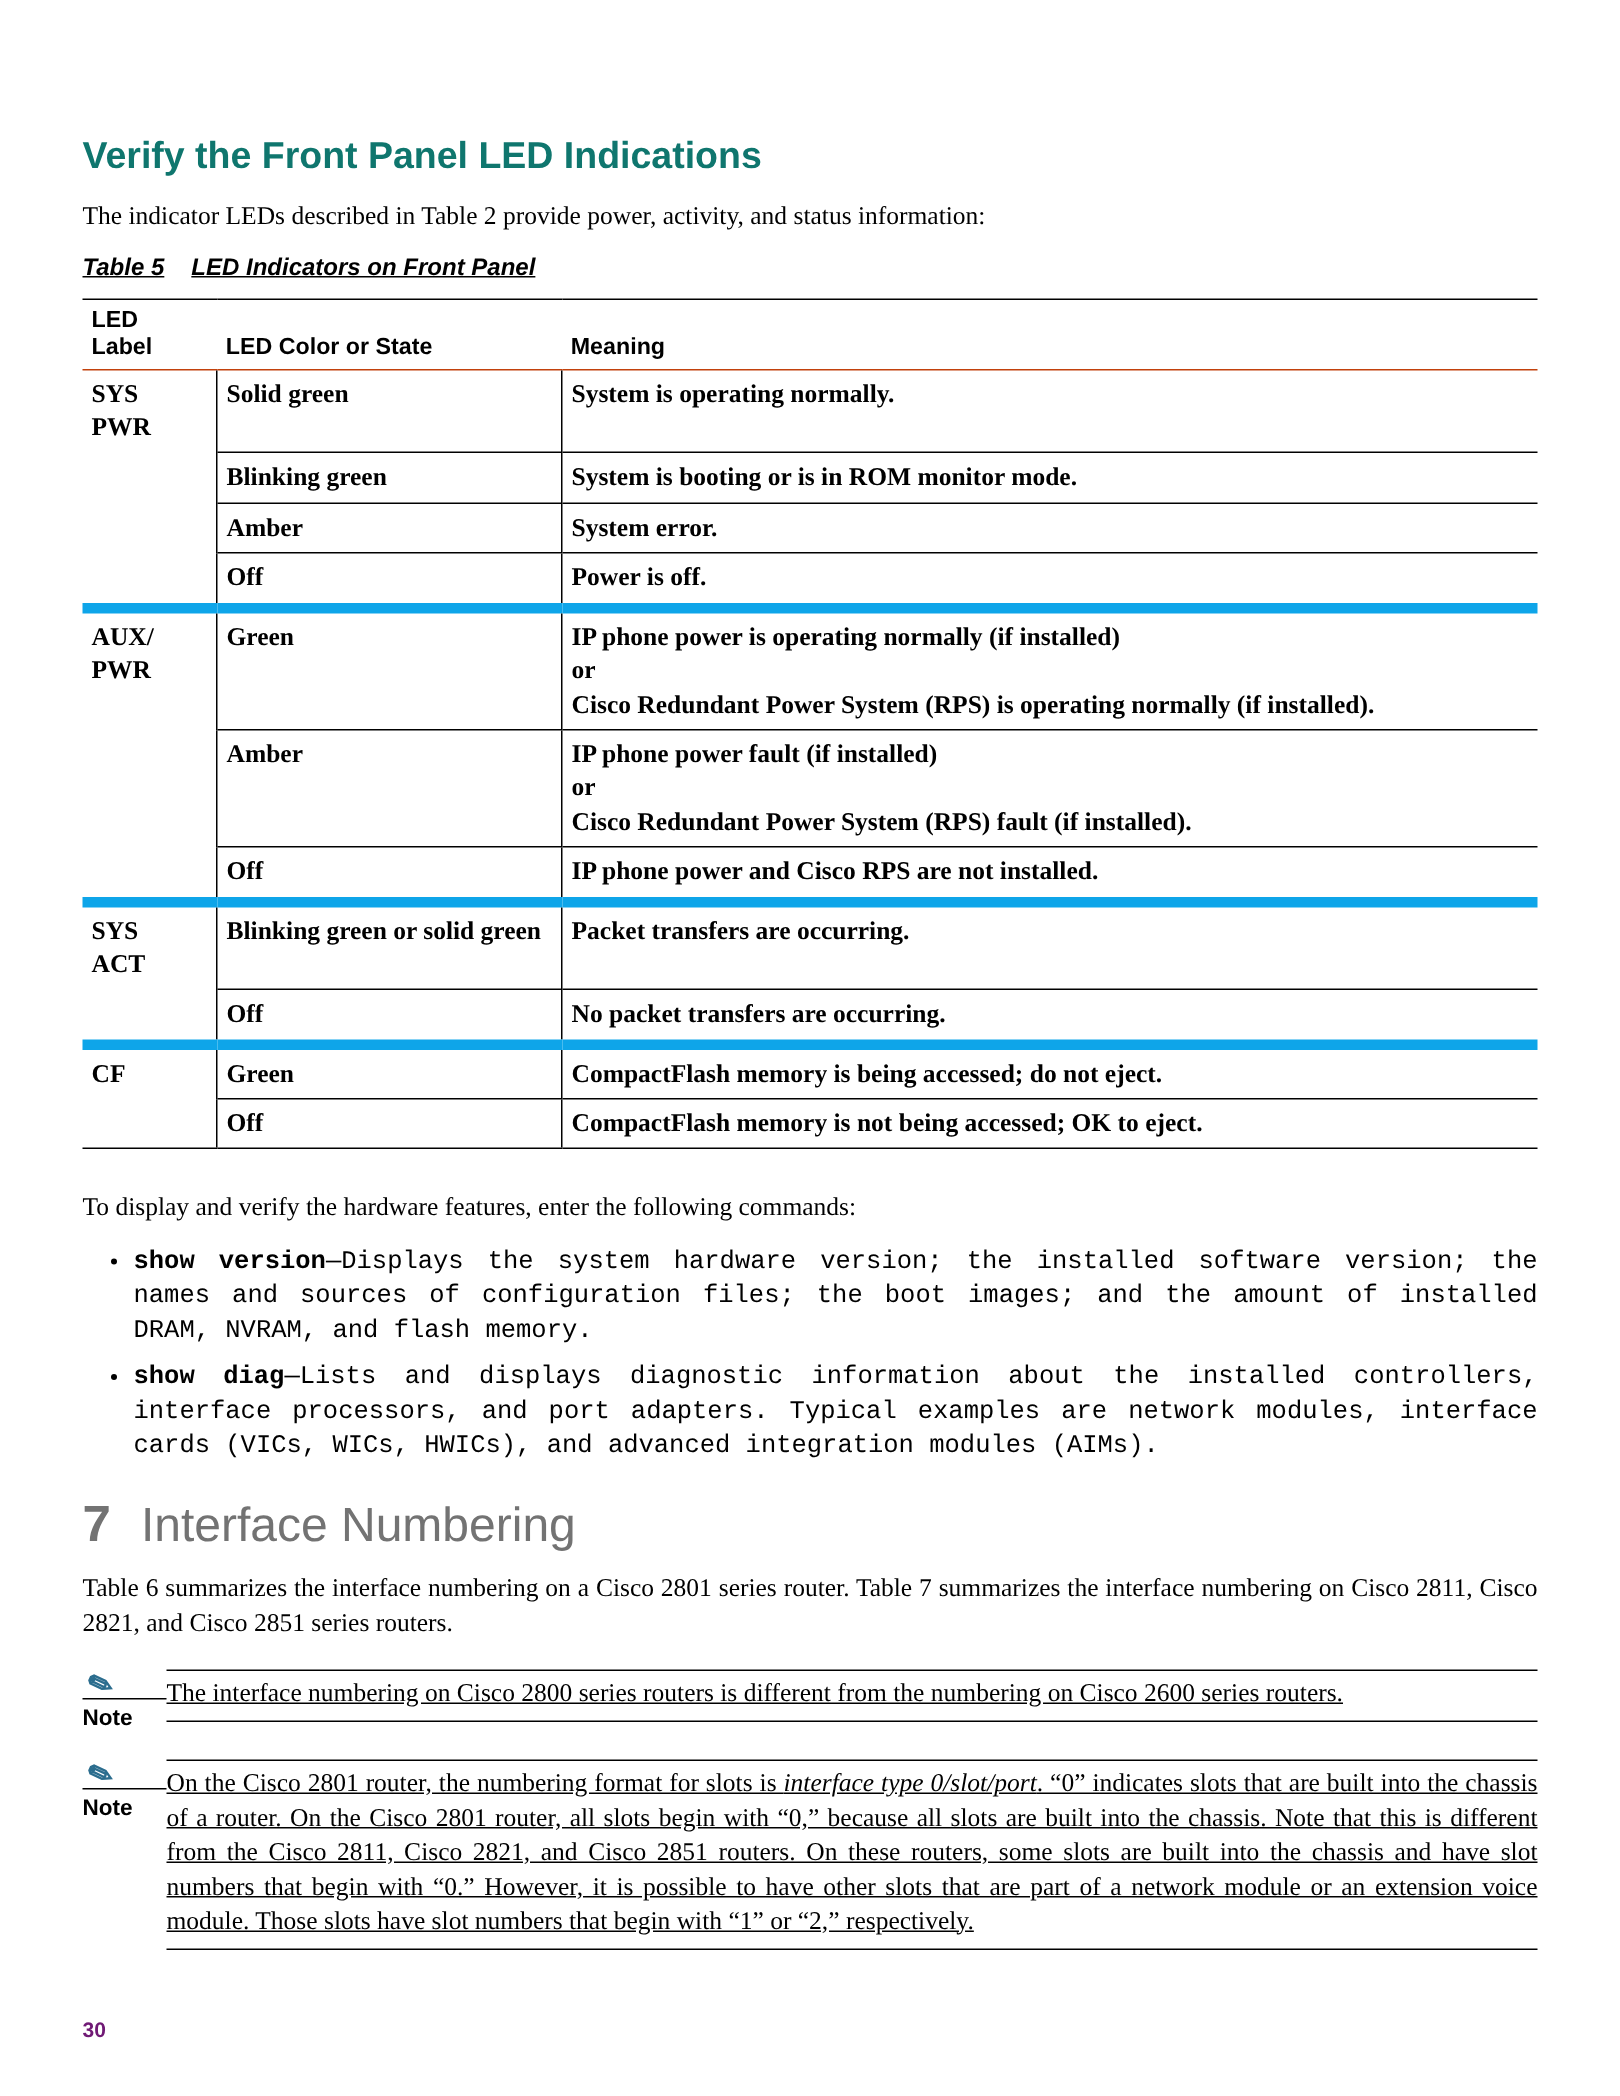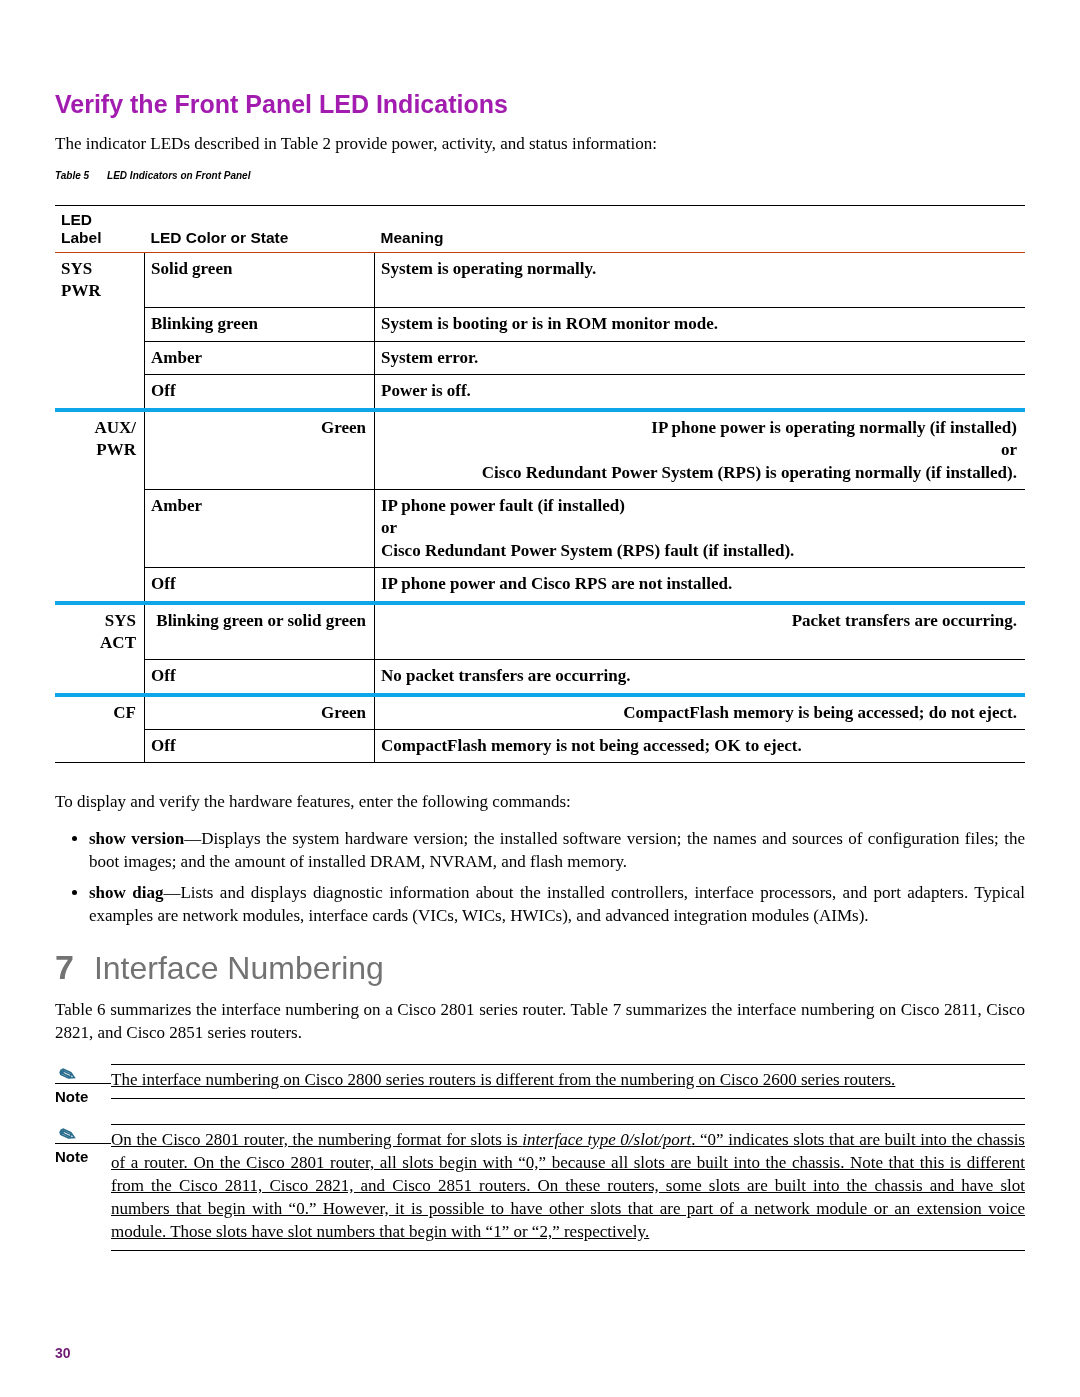--- a/index.html
+++ b/index.html
@@ -12,37 +12,38 @@
   .page {
     width: 1080px;
     height: 1397px;
     position: relative;
     box-sizing: border-box;
     padding: 90px 55px 40px 55px;
   }
   h2.cisco-heading {
     font-family: "Helvetica Neue", Helvetica, Arial, sans-serif;
     font-weight: 700;
-    color: #a21caf;
+    color: #0f766e;
     font-size: 25px;
     margin: 0 0 14px 0;
     letter-spacing: 0px;
   }
   p.body {
     font-size: 17px;
     line-height: 1.35;
     margin: 0 0 14px 0;
     text-align: justify;
   }
   .table-caption {
     font-family: "Helvetica Neue", Helvetica, Arial, sans-serif;
     font-weight: 700;
     font-style: italic;
-    font-size: 10px;
-    margin: 4px 0 24px 0;
+    font-size: 16px;
+    margin: 4px 0 11px 0;
+    text-decoration: underline;
   }
   .table-caption .tlabel { font-style: italic; margin-right: 18px; }
   table.led {
     width: 100%;
     border-collapse: collapse;
     font-size: 17px;
     margin-bottom: 28px;
   }
   table.led th {
     font-family: "Helvetica Neue", Helvetica, Arial, sans-serif;
@@ -59,29 +60,29 @@
     vertical-align: top;
     line-height: 1.32;
     font-weight: bold;
   }
   
   table.led td.col-label { width: 75px; }
   table.led td.col-state { width: 215px; border-left: 1px solid #000; }
   table.led td.col-mean { border-left: 1px solid #000; }
   table.led tr.sep-sub td.col-state,
   table.led tr.sep-sub td.col-mean { border-top: 1px solid #000; }
-  table.led tr.sep-group td { border-top: 4px solid #0ea5e9; text-align: right; }
+  table.led tr.sep-group td { border-top: 7px solid #0ea5e9; }
   table.led tr.last td { border-bottom: 1.5px solid #000; }
 
   ul.cmds {
     margin: 2px 0 20px 0;
     padding-left: 34px;
     font-size: 17px;
   }
-  ul.cmds li { margin-bottom: 8px; line-height: 1.35; text-align: justify; }
+  ul.cmds li { margin-bottom: 8px; line-height: 1.35; text-align: justify; font-family: Liberation Mono, monospace; }
   ul.cmds li b { font-weight: 700; }
 
   h1.section-heading {
     font-family: "Helvetica Neue", Helvetica, Arial, sans-serif;
     color: #737373;
     font-size: 32px;
     font-weight: 400;
     margin: 12px 0 12px 0;
   }
   h1.section-heading .num {

